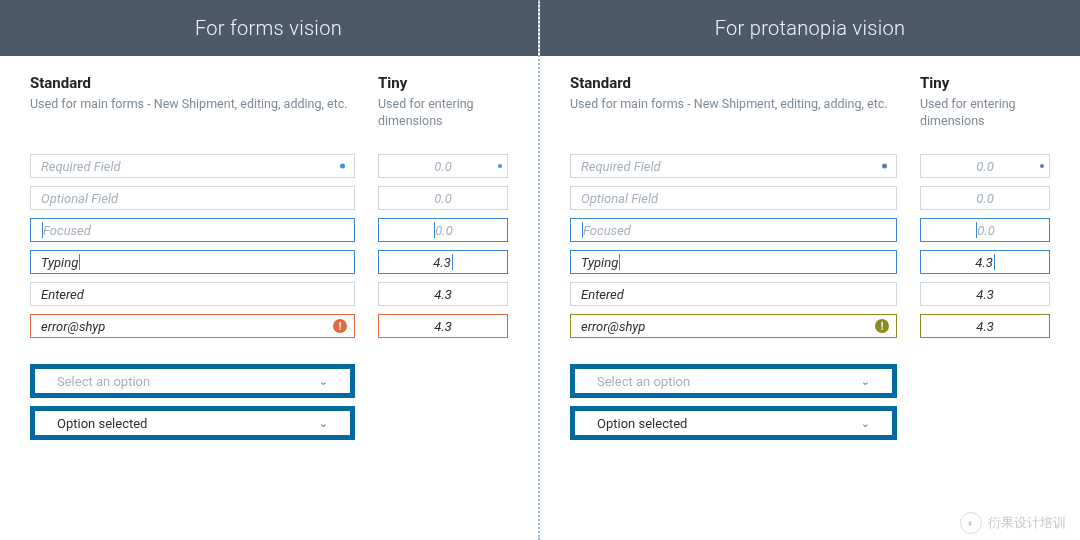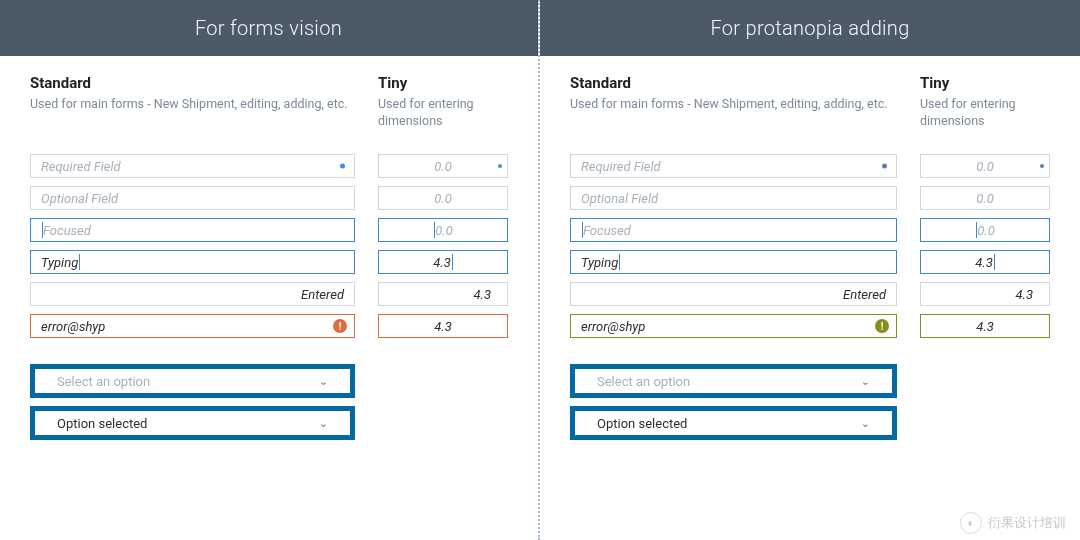--- a/index.html
+++ b/index.html
@@ -44,21 +44,21 @@
     display: flex; align-items: center;
     color: #2c2f33;
     font-style: italic;
   }
   .tiny .field { text-align: center; justify-content: center; padding: 0 16px; }
   .placeholder { color: #a7b1bb; }
   .field.focused { border: 1px solid #3a87d6; }
   .field.focused .cursor,
   .field.typing  .cursor { display:inline-block; width:1px; height:16px; background:#3a87d6; vertical-align:middle; margin-left:1px; }
   .field.typing  { border: 1px solid #3a87d6; }
-  .field.entered { border: 1px solid #cfd6dd; color:#2c2f33;justify-content:flex-end; }
+  .field.entered { border: 1px solid #cfd6dd; color:#2c2f33; }
   .field.error.normal { border: 1px solid #e36a3d; }
   .field.error.protan { border: 1px solid #8b8a1f; }
   .dot { position: absolute; right: 10px; top: 50%; transform: translateY(-50%); width:5px; height:5px; border-radius:50%; }
   .dot.req.normal { background:#418fde; }
   .dot.req.protan { background:#5a7db0; }
   .err-icon { position:absolute; right:8px; top:50%; transform:translateY(-50%); width:14px; height:14px; border-radius:50%; display:flex; align-items:center; justify-content:center; color:#fff; font-size:10px; font-weight:700; }
   .err-icon.normal { background:#e36a3d; }
   .err-icon.protan { background:#8b8a1f; }
   .gap { height: 18px; }
   .select {
@@ -176,21 +176,21 @@
         <div class="field-row">
             <div class="field error normal">
               <span>4.3</span>
             </div>
           </div>
       </div>
     </div>
   </div>
 
   <div class="panel">
-    <div class="header">For protanopia adding</div>
+    <div class="header">For protanopia vision</div>
     <div class="cols">
       <div class="col-standard">
         <div class="section-title">Standard</div>
         <div class="section-desc">Used for main forms - New Shipment, editing, adding, etc.</div>
 
         <div class="field-row">
           <div class="field">
               <span class="placeholder">Required Field</span>
             </div>
           <span class="dot req protan"></span>

